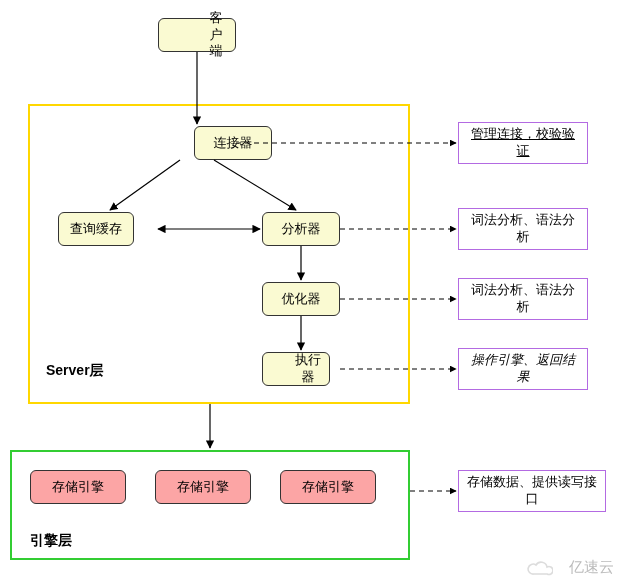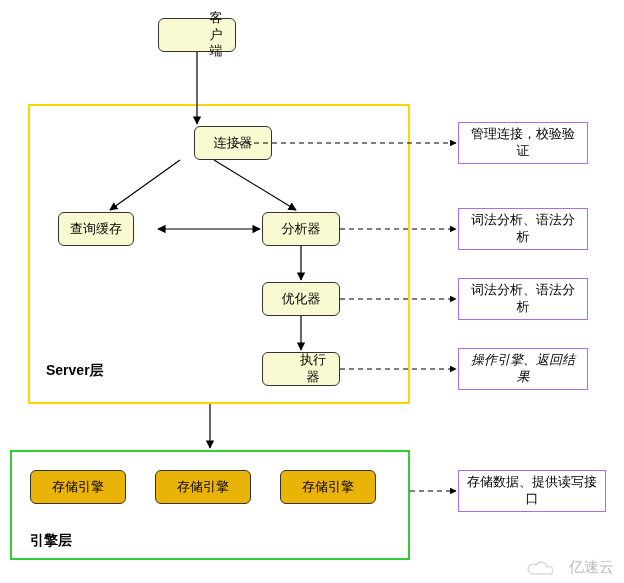--- a/index.html
+++ b/index.html
@@ -17,21 +17,21 @@
       border: 1px solid #333;
       border-radius: 6px;
       display: flex;
       align-items: center;
       justify-content: center;
       text-align: center;
       padding: 6px 8px;
       line-height: 1.3;
     }
     .node.yellow { background: #fafad2; }
-    .node.green  { background: #eab308; }
+    .node.green  { background: #fca5a5; }
     .note {
       position: absolute;
       border: 1px solid #b36ae2;
       background: #fff;
       border-radius: 0;
       display: flex;
       align-items: center;
       justify-content: center;
       text-align: center;
       padding: 4px 6px;
@@ -82,27 +82,27 @@
 <div class="node yellow" style="left:158px; top:18px; width:78px; height:34px;padding-left:46px;">客户端</div>
 
 <div class="node yellow" style="left:158px; top:126px; width:78px; height:34px;margin-left:36px;">连接器</div>
 
 <div class="node yellow" style="left:58px; top:212px; width:76px; height:34px;">查询缓存</div>
 
 <div class="node yellow" style="left:262px; top:212px; width:78px; height:34px;">分析器</div>
 
 <div class="node yellow" style="left:262px; top:282px; width:78px; height:34px;">优化器</div>
 
-<div class="node yellow" style="left:262px; top:352px; width:78px; height:34px;padding-left:32px;">执行器</div>
+<div class="node yellow" style="left:262px; top:352px; width:68px; height:34px;padding-left:32px;">执行器</div>
 
 <div class="node green" style="left:30px; top:470px; width:96px; height:34px;">存储引擎</div>
 <div class="node green" style="left:155px; top:470px; width:96px; height:34px;">存储引擎</div>
 <div class="node green" style="left:280px; top:470px; width:96px; height:34px;">存储引擎</div>
 
-<div class="note" style="left:458px; top:122px; width:130px; height:42px;">管理连接，校验验证</div>
+<div class="note" style="left:458px; top:122px; width:130px; height:42px;text-decoration:underline;">管理连接，校验验证</div>
 <div class="note" style="left:458px; top:208px; width:130px; height:42px;">词法分析、语法分析</div>
 <div class="note" style="left:458px; top:278px; width:130px; height:42px;">词法分析、语法分析</div>
 <div class="note" style="left:458px; top:348px; width:130px; height:42px;font-style:italic;">操作引擎、返回结果</div>
 <div class="note" style="left:458px; top:470px; width:148px; height:42px;">存储数据、提供读写接口</div>
 
 <svg class="edges">
   <defs>
     <marker id="arrow" viewBox="0 0 10 10" refX="9" refY="5" markerWidth="7" markerHeight="7" orient="auto-start-reverse">
       <path d="M 0 0 L 10 5 L 0 10 z" fill="#000"></path>
     </marker>

